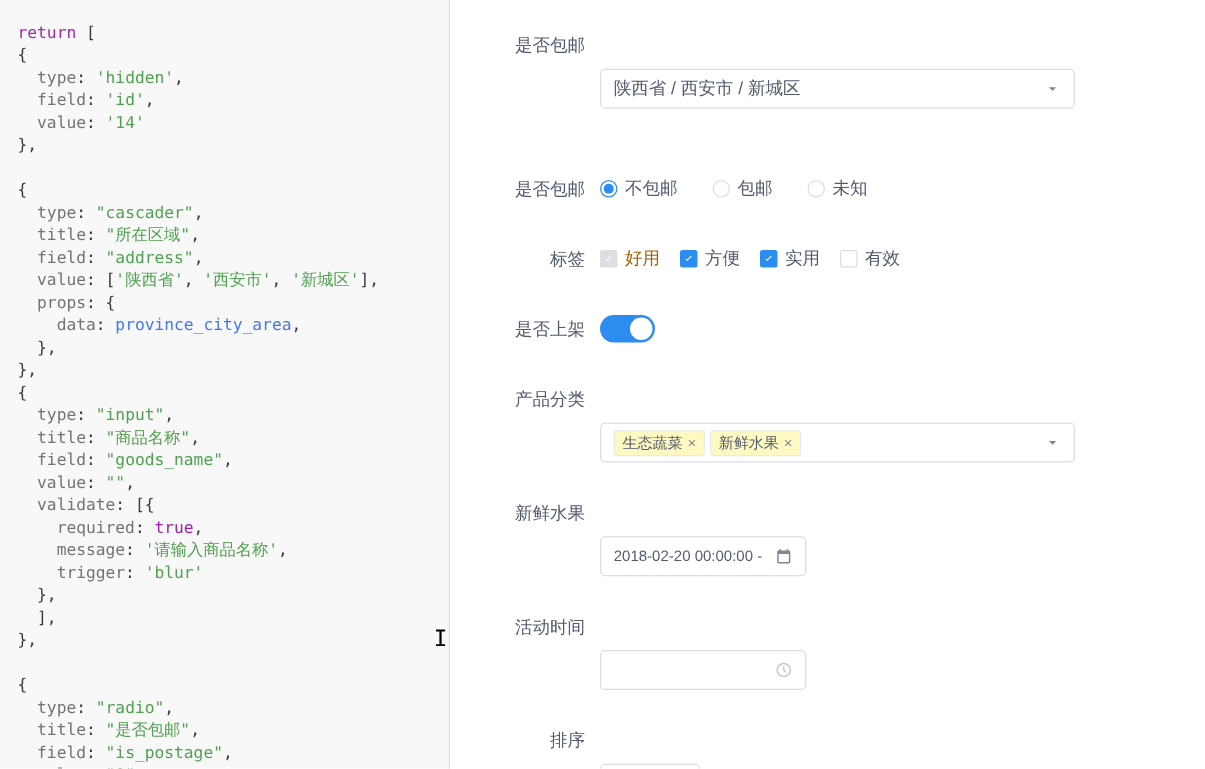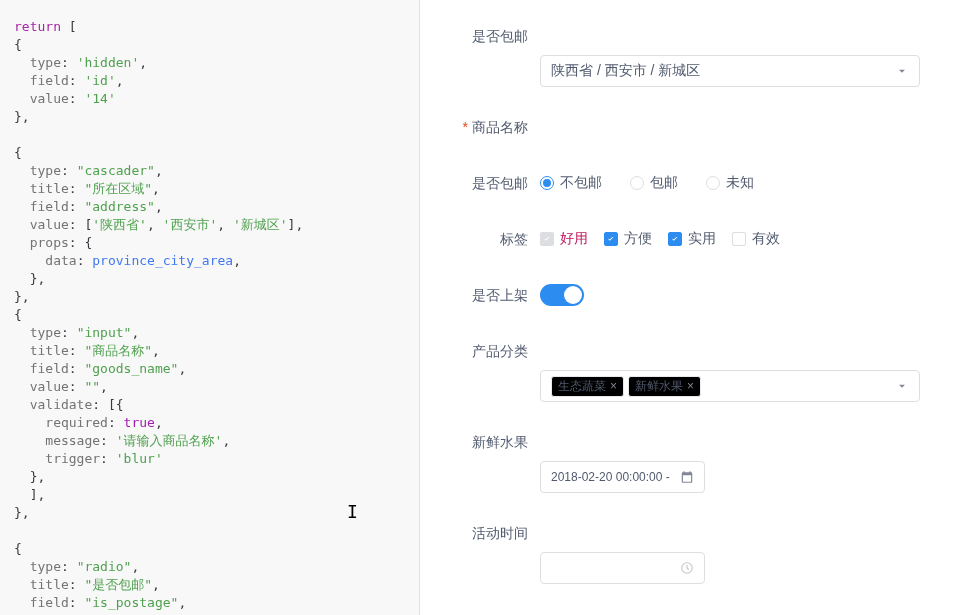--- a/index.html
+++ b/index.html
@@ -9,21 +9,21 @@
     color: #515a6e;
     background: #fff;
     width: 964px;
     height: 615px;
     overflow: hidden;
     display: flex;
   }
 
   
   .code-panel {
-    width: 420px;
+    width: 360px;
     height: 100%;
     background: #f8f8f8;
     border-right: 1px solid #e0e0e0;
     padding: 0 0 0 14px;
     font-family: "Menlo", "Monaco", "Consolas", monospace;
     font-size: 13px;
     line-height: 18px;
     overflow: hidden;
     white-space: pre;
     color: #333;
@@ -114,39 +114,39 @@
 
   
   .checks { display: flex; align-items: center; gap: 16px; height: 32px; }
   .chk { display: flex; align-items: center; gap: 6px; cursor: pointer; }
   .chk .box {
     width: 14px; height: 14px; border: 1px solid #dcdee2; border-radius: 2px; background: #fff;
     display: inline-flex; align-items: center; justify-content: center;
   }
   .chk.checked .box { background: #2d8cf0; border-color: #2d8cf0; }
   .chk.checked .box svg { width: 10px; height: 10px; fill: #fff; }
-  .chk.disabled { color: #be185d; cursor: not-allowed; }
+  .chk.disabled { color: #a16207; cursor: not-allowed; }
   .chk.disabled .box { background: #f3f3f3; border-color: #dcdee2; }
   .chk.disabled.checked .box { background: #dcdee2; border-color: #dcdee2; }
   .chk.disabled.checked .box svg { fill: #fff; }
 
   
   .switch {
     width: 44px; height: 22px; border-radius: 22px; background: #2d8cf0;
     position: relative; cursor: pointer; margin-top: 5px;
   }
   .switch::after {
     content: ""; position: absolute; right: 2px; top: 2px;
     width: 18px; height: 18px; background: #fff; border-radius: 50%;
   }
 
   
   .tags { display: flex; gap: 4px; align-items: center; flex: 1; }
   .tag {
-    background: #000000; border: 1px solid #e8eaec; border-radius: 3px;
+    background: #fef9c3; border: 1px solid #e8eaec; border-radius: 3px;
     padding: 1px 6px; font-size: 12px; color: #515a6e;
     display: inline-flex; align-items: center; gap: 4px;
   }
   .tag .x { color: #808695; cursor: pointer; font-size: 12px; }
 
   
   .date-input { width: 165px; }
   .cal-icon { width: 14px; height: 14px; fill: #808695; flex-shrink: 0; }
   .clock-icon { width: 14px; height: 14px; stroke: #c5c8ce; fill: none; flex-shrink: 0; }
 
@@ -182,21 +182,20 @@
       <div class="iv-input">
         <span>陕西省 / 西安市 / 新城区</span>
         <svg class="chev" viewBox="0 0 24 24">
             <path d="M7 10l5 5 5-5z"></path>
           </svg>
       </div>
     </div>
   </div>
 
   <div class="form-row">
-    <div class="label"><span class="req">*</span><span>商品名称</span></div>
   </div>
 
   <div class="form-row">
     <div class="label">是否包邮</div>
     <div class="control">
       <div class="radios" id="postage-radios">
           <div class="radio checked">
             <span class="dot"></span>
             <span>不包邮</span>
           </div>

